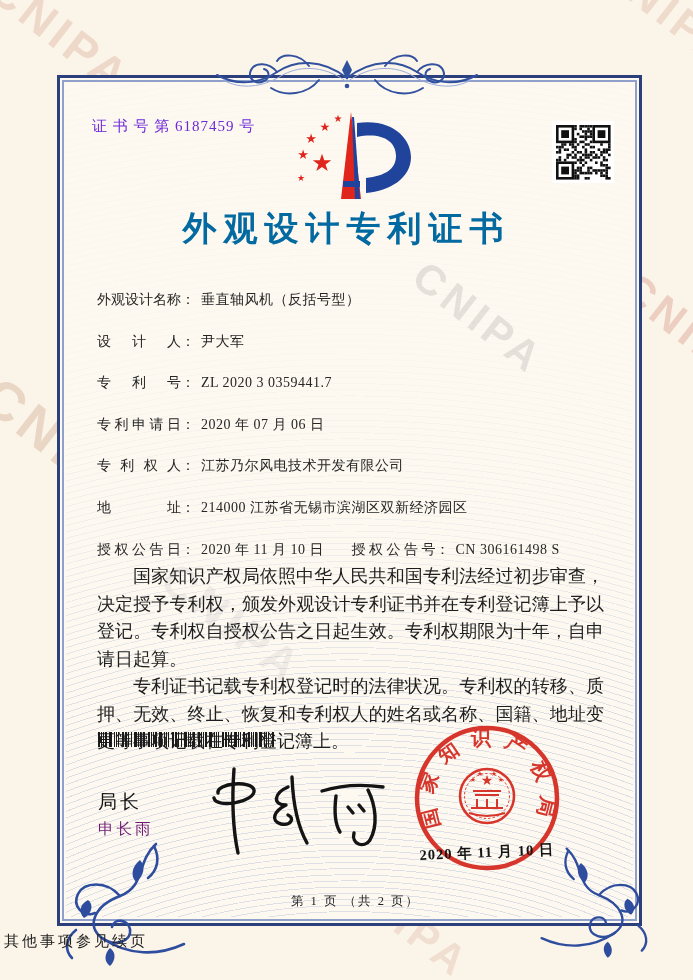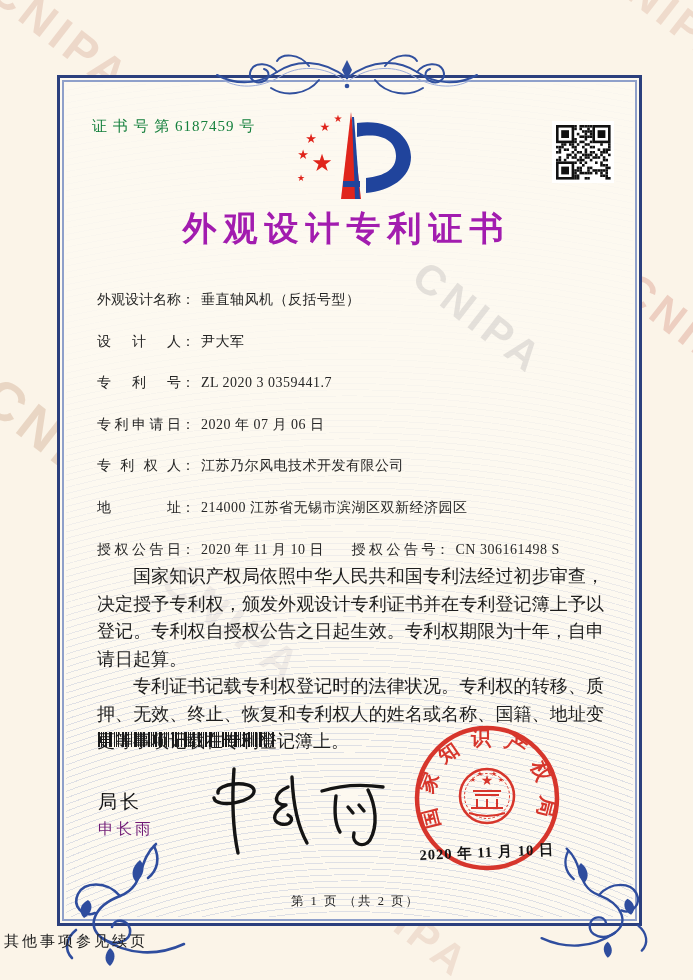--- a/index.html
+++ b/index.html
@@ -22,25 +22,25 @@
   .cert-inner{position:absolute;inset:2px;border:2px solid #8fa0ca;}
   .waves{position:absolute;inset:6px;
      background:repeating-radial-gradient(140% 90% at 50% 165%,rgba(100,122,186,.20) 0 1px,transparent 1px 6.5px);
      -webkit-mask-image:linear-gradient(180deg,rgba(0,0,0,.10) 0 32%,rgba(0,0,0,.40) 55%,#000 75%);
      mask-image:linear-gradient(180deg,rgba(0,0,0,.10) 0 32%,rgba(0,0,0,.40) 55%,#000 75%);}
   
   .fl-top{position:absolute;left:197px;top:48px;width:300px;height:56px;z-index:2;}
   .fl-bl{position:absolute;left:36px;top:836px;width:152px;height:142px;z-index:2;}
   .fl-br{position:absolute;left:538px;top:832px;width:136px;height:146px;z-index:2;transform:scaleX(-1);}
   
-  .cert-no{position:absolute;left:92px;top:117px;font-size:15px;letter-spacing:1px;color:#15803d;z-index:3;}
+  .cert-no{position:absolute;left:92px;top:117px;font-size:15px;letter-spacing:1px;color:#6d28d9;z-index:3;}
   .logo{position:absolute;left:281px;top:109px;width:152px;height:94px;z-index:3;}
   .qr{position:absolute;left:552px;top:121px;width:62px;height:62px;z-index:3;}
   .title{position:absolute;left:0;right:0;top:206px;text-align:center;font-size:34px;
-         font-weight:bold;letter-spacing:7px;color:#a21caf;z-index:3;}
+         font-weight:bold;letter-spacing:7px;color:#0369a1;z-index:3;}
   
   .fields{position:absolute;left:97px;top:291px;width:512px;font-size:14px;color:#262626;z-index:3;}
   .field-row{height:41.6px;white-space:nowrap;}
   .flabel{display:inline-block;width:84px;text-align:justify;text-align-last:justify;}
   .fvalue{margin-left:6px;letter-spacing:.5px;}
   .pair2{margin-left:24px;}
   
   .paras{position:absolute;left:97px;top:563px;width:507px;font-size:18px;line-height:27.5px;
          text-align:justify;color:#1e1e1e;z-index:3;}
   .paras p{margin:0;text-indent:2em;}

